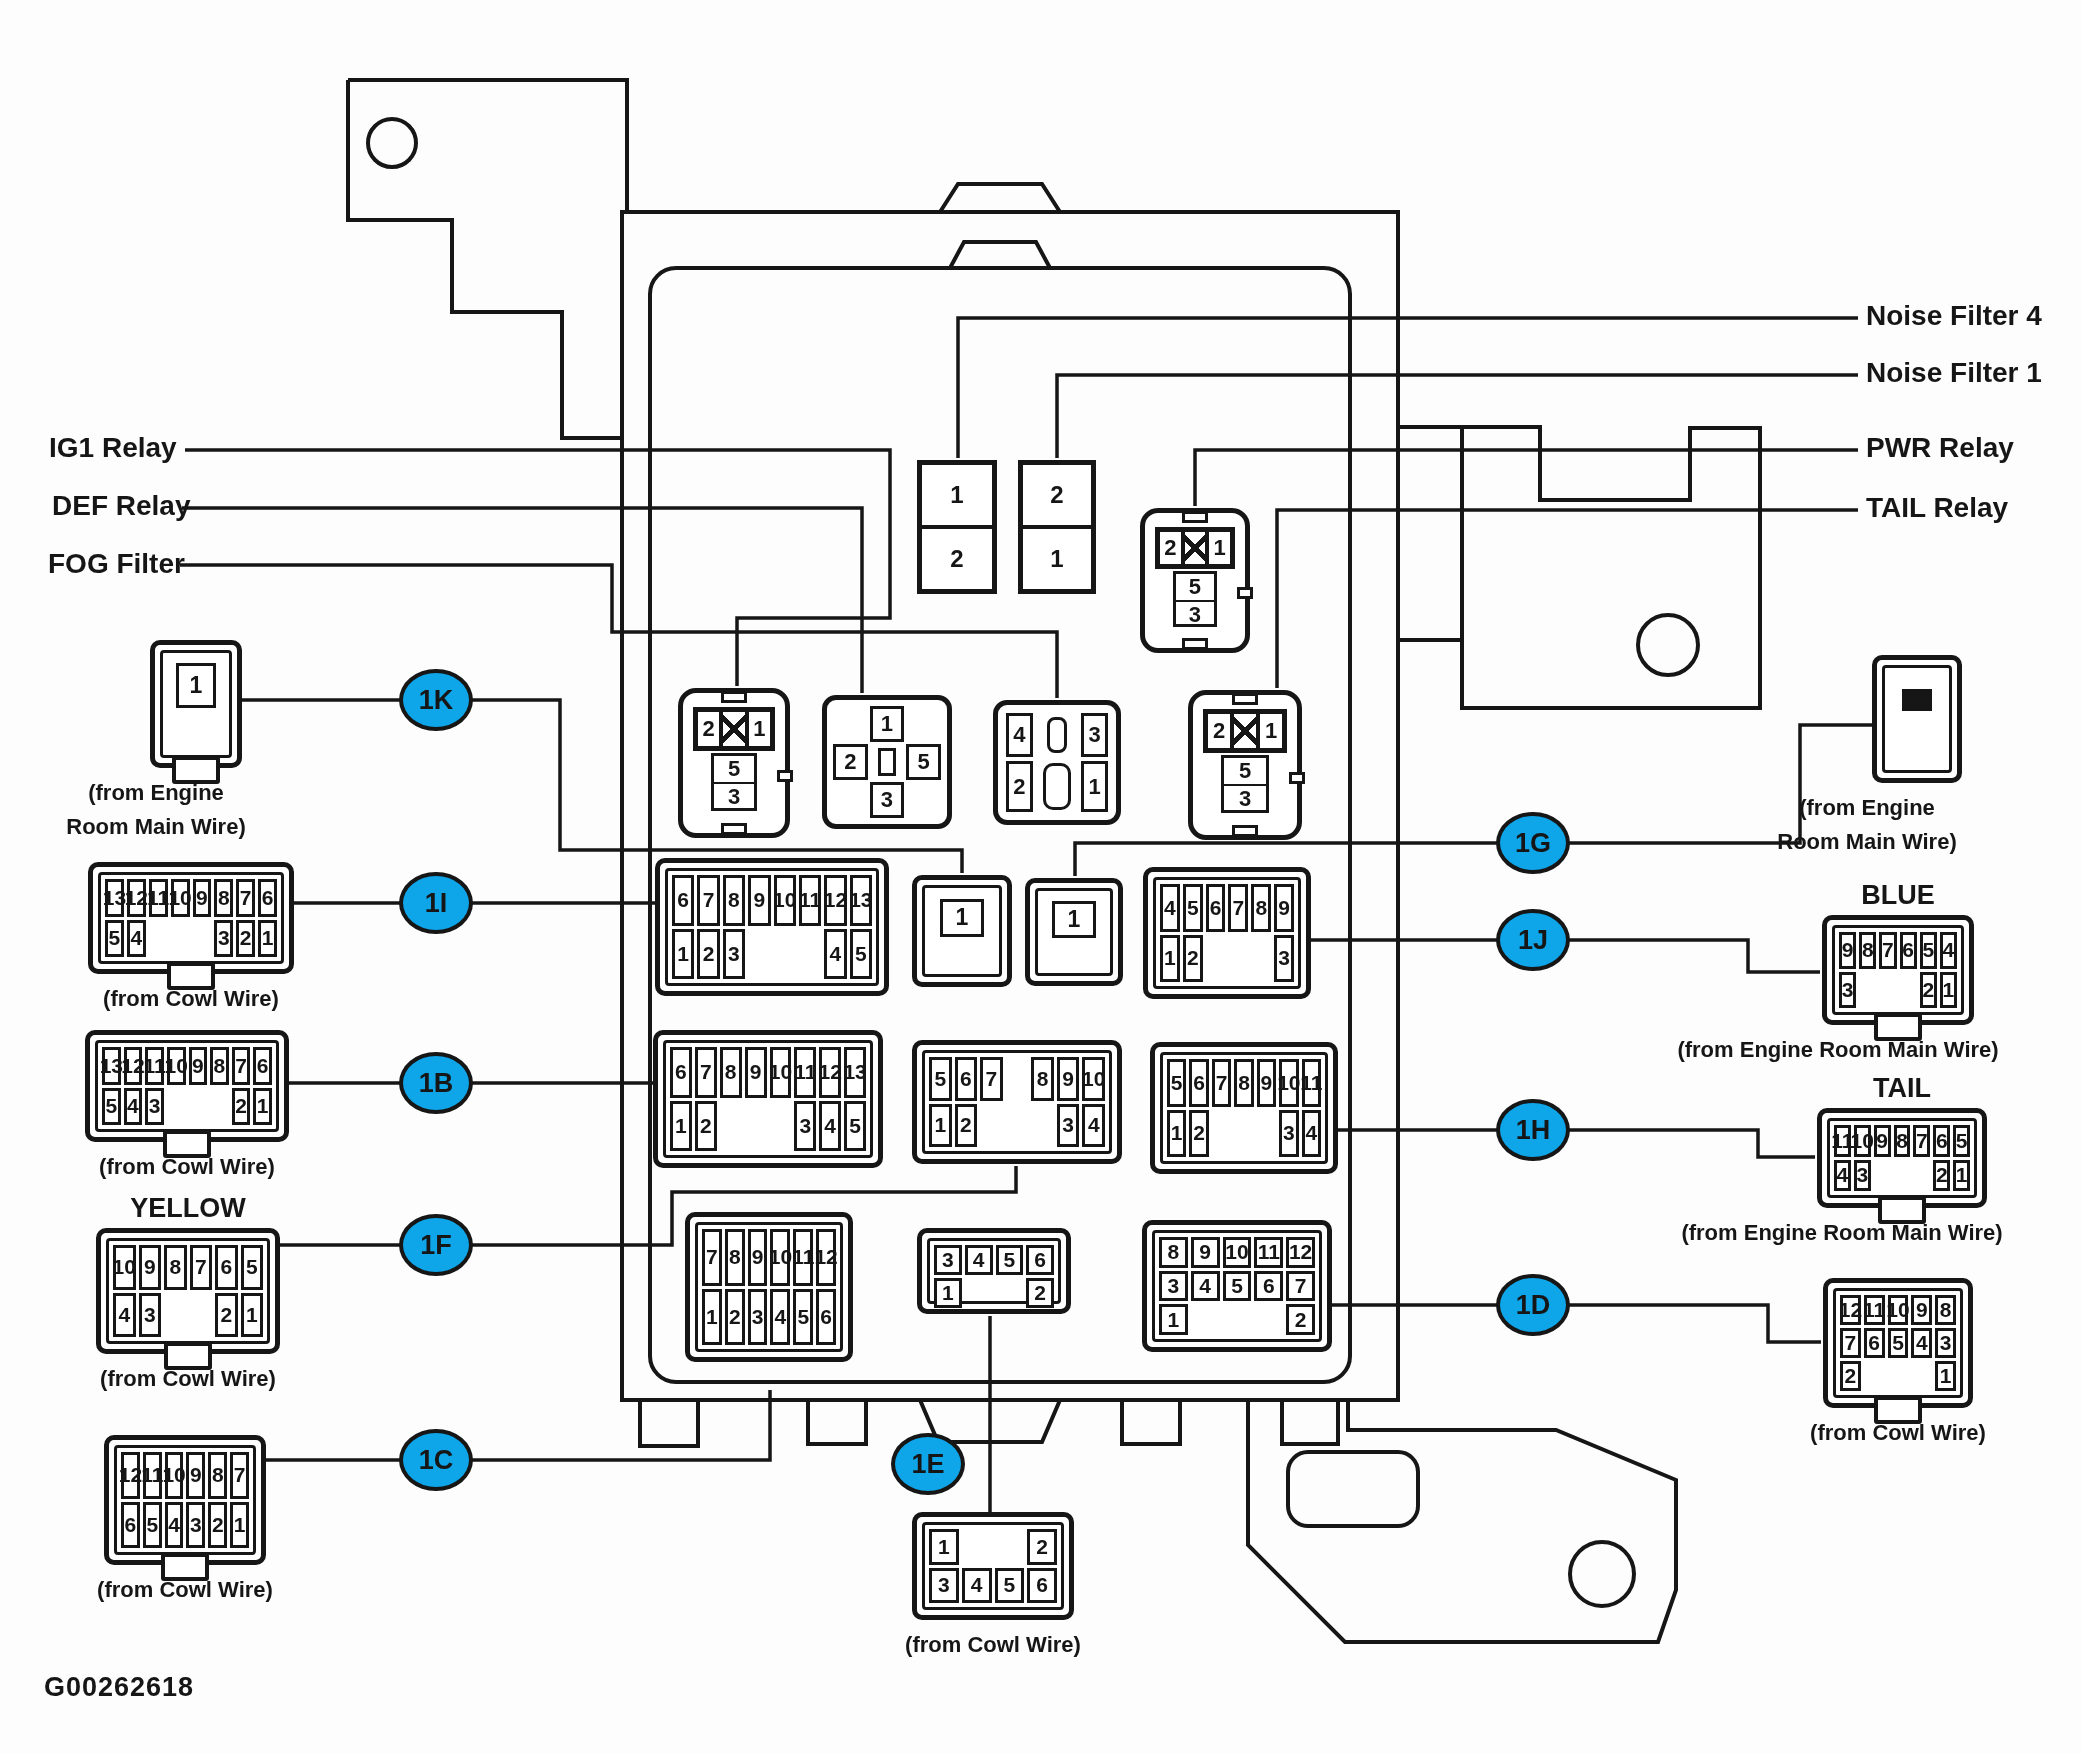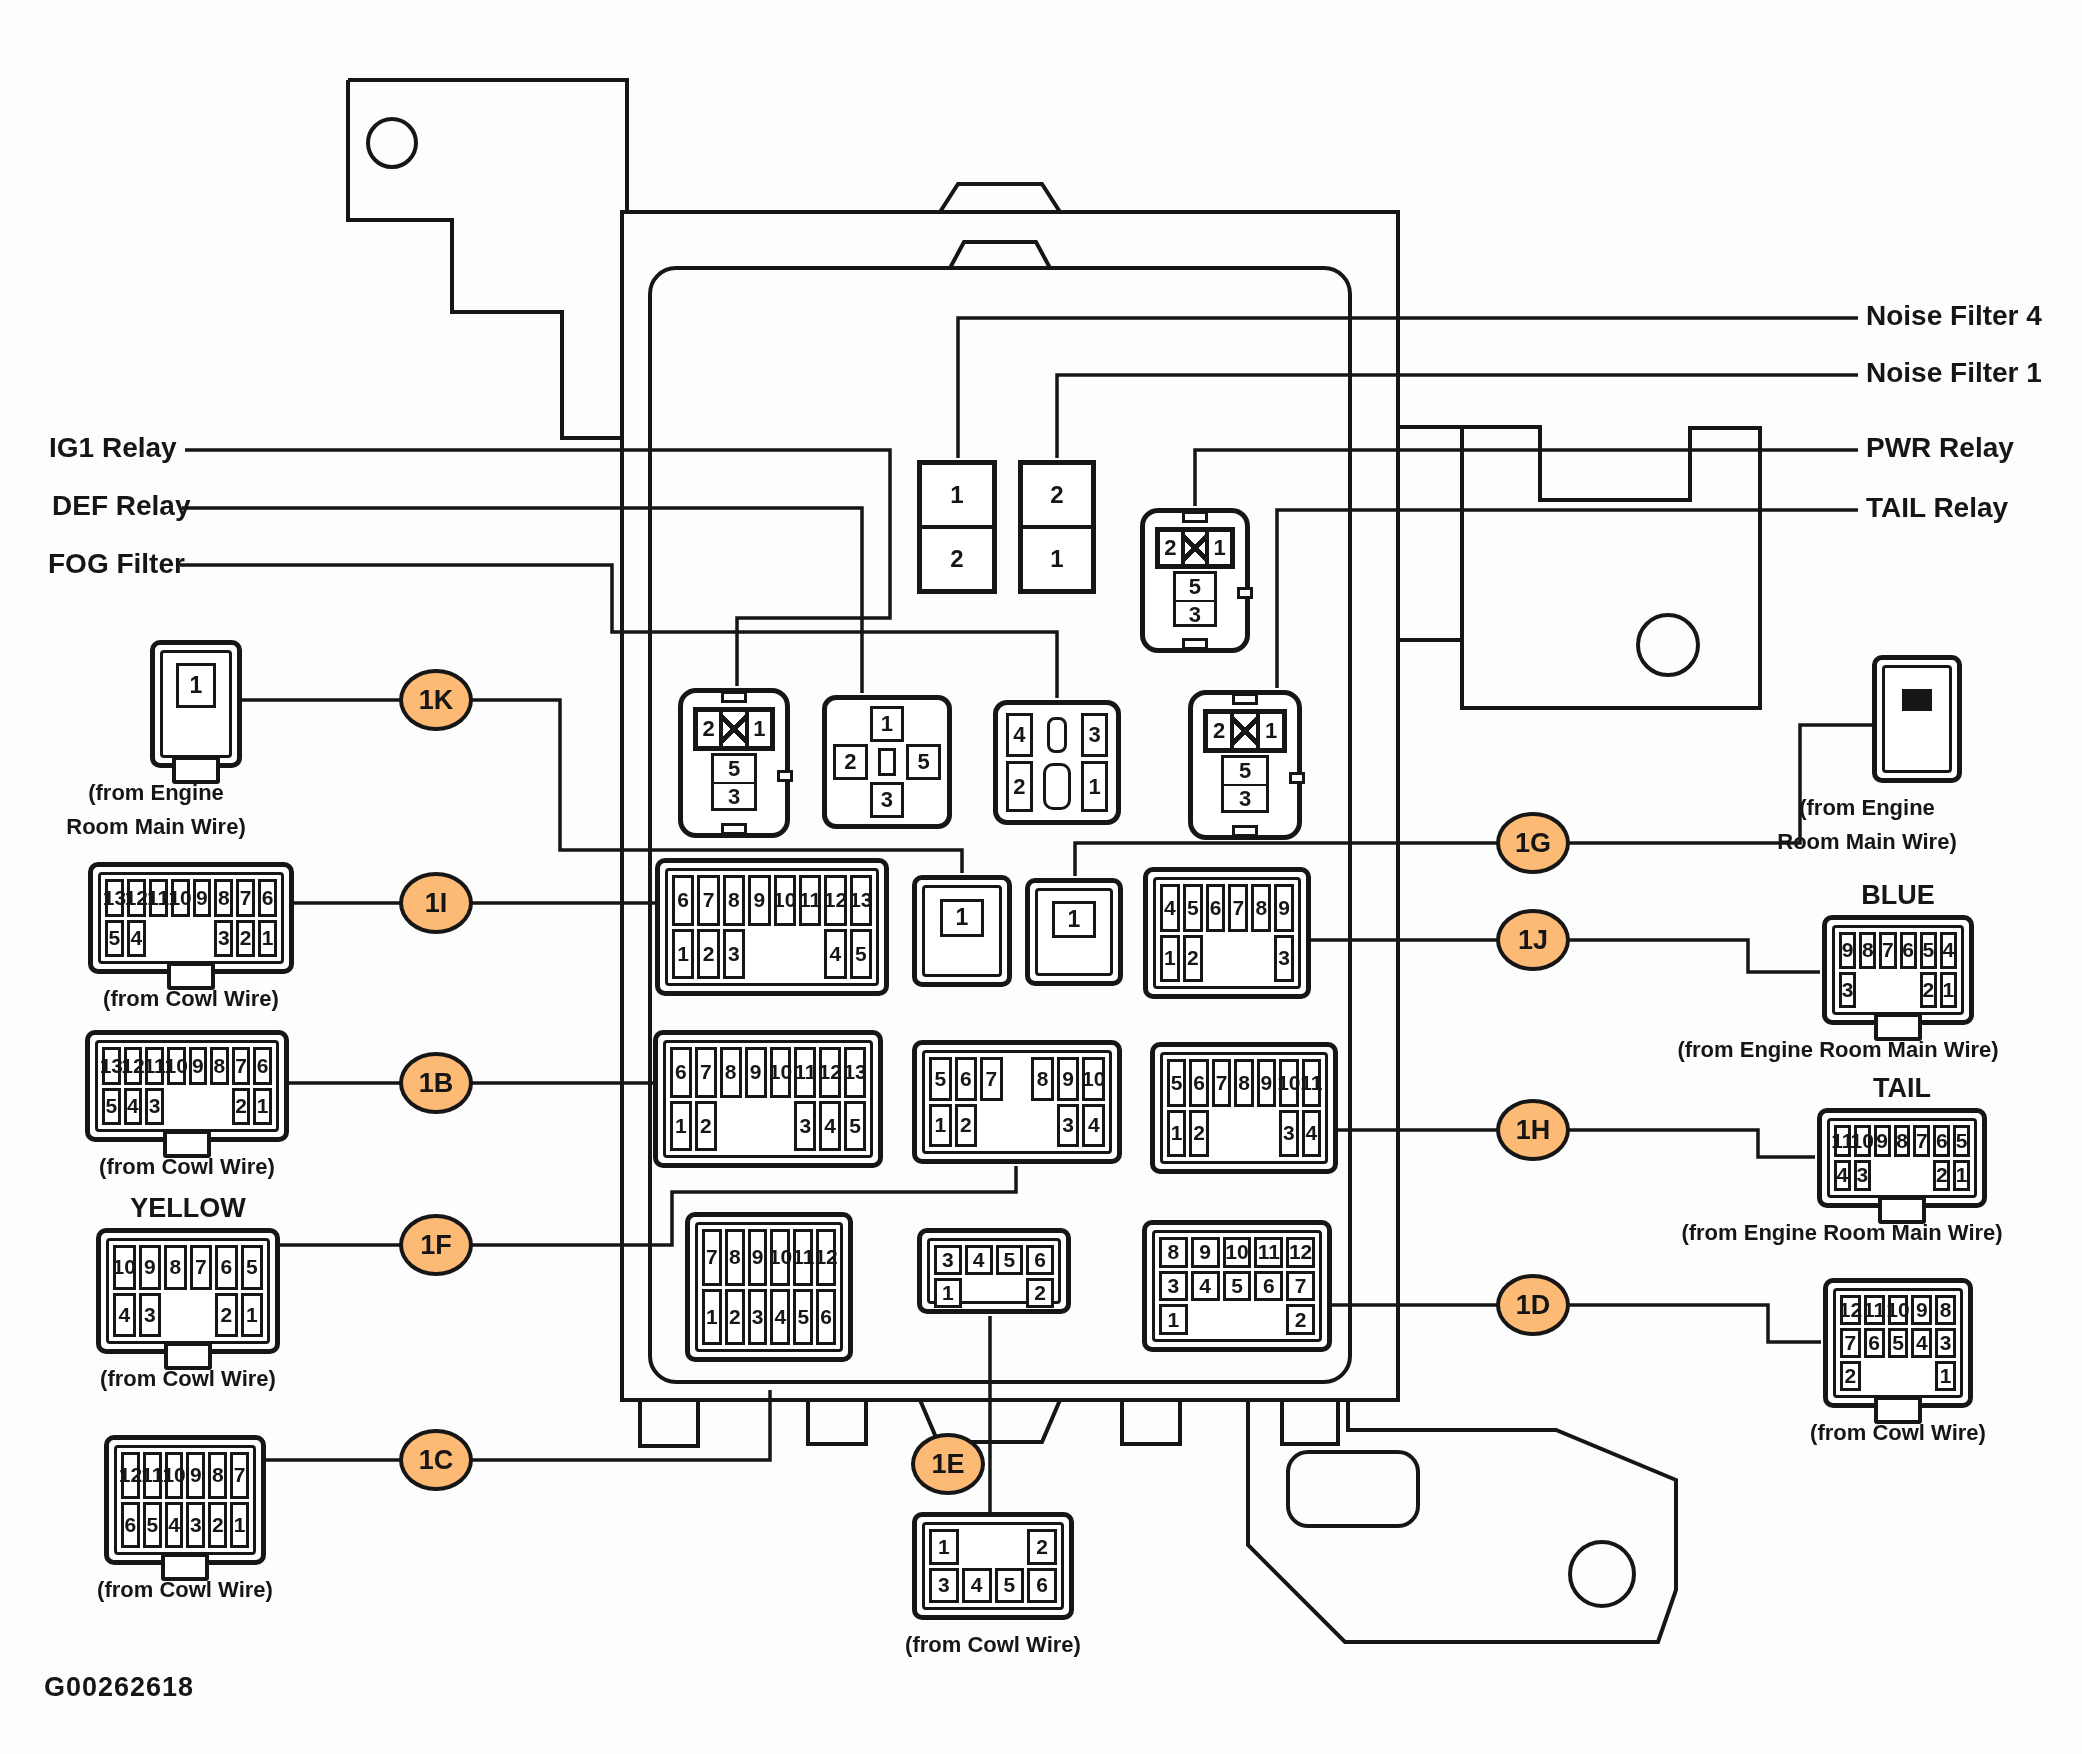--- a/index.html
+++ b/index.html
@@ -5,21 +5,21 @@
   html,body{margin:0;padding:0;background:#ffffff;}
   #canvas{
     position:relative;width:2082px;height:1754px;background:#fdfdfd;
     font-family:"Liberation Sans", sans-serif;color:#161616;overflow:hidden;
   }
   #lineart{position:absolute;left:0;top:0;z-index:0;}
   .lbl{position:absolute;white-space:nowrap;font-size:28px;font-weight:600;z-index:2;}
   .figid{position:absolute;font-size:27px;font-weight:600;letter-spacing:1px;z-index:2;margin-left:19px;}
   .callout{
     position:absolute;width:66px;height:54px;border:4px solid #161616;border-radius:50%;
-    background:#fdba74;display:flex;align-items:center;justify-content:center;
+    background:#0ea5e9;display:flex;align-items:center;justify-content:center;
     font-size:27px;font-weight:700;z-index:3;transform:translate(-50%,-50%);
   }
   .conn{position:absolute;z-index:2;}
   .frame{border:5px solid #161616;border-radius:10px;background:#fff;height:100%;box-sizing:border-box;padding:5px;}
   .inner{border:3px solid #161616;border-radius:4px;height:100%;box-sizing:border-box;display:flex;flex-direction:column;padding:4px;gap:3px;}
   .prow{flex:1;display:flex;gap:3px;}
   .pcell{flex:1;border:3px solid #161616;background:#fff;display:flex;align-items:center;justify-content:center;
          font-size:21px;font-weight:700;box-sizing:border-box;min-width:0;}
   .pcell.empty{border-color:transparent;background:transparent;}
   .caps{position:absolute;top:calc(100% + 8px);left:50%;transform:translateX(-50%);text-align:center;z-index:2;}
@@ -661,19 +661,19 @@
         <div class="nf">
           <div class="pc">2</div>
           <div class="pc">1</div>
         </div>
       </div>
       <div class="callout" style="left: 436px; top: 700px;">1K</div>
       <div class="callout" style="left: 436px; top: 903px;">1I</div>
       <div class="callout" style="left: 436px; top: 1083px;">1B</div>
       <div class="callout" style="left: 436px; top: 1245px;">1F</div>
       <div class="callout" style="left: 436px; top: 1460px;">1C</div>
-      <div class="callout" style="left: 948px; top: 1464px;">1E</div>
+      <div class="callout" style="left: 928px; top: 1464px;">1E</div>
       <div class="callout" style="left: 1533px; top: 843px;">1G</div>
       <div class="callout" style="left: 1533px; top: 940px;">1J</div>
       <div class="callout" style="left: 1533px; top: 1130px;">1H</div>
       <div class="callout" style="left: 1533px; top: 1305px;">1D</div>
     </div>
 </div>
 
 </body></html>

